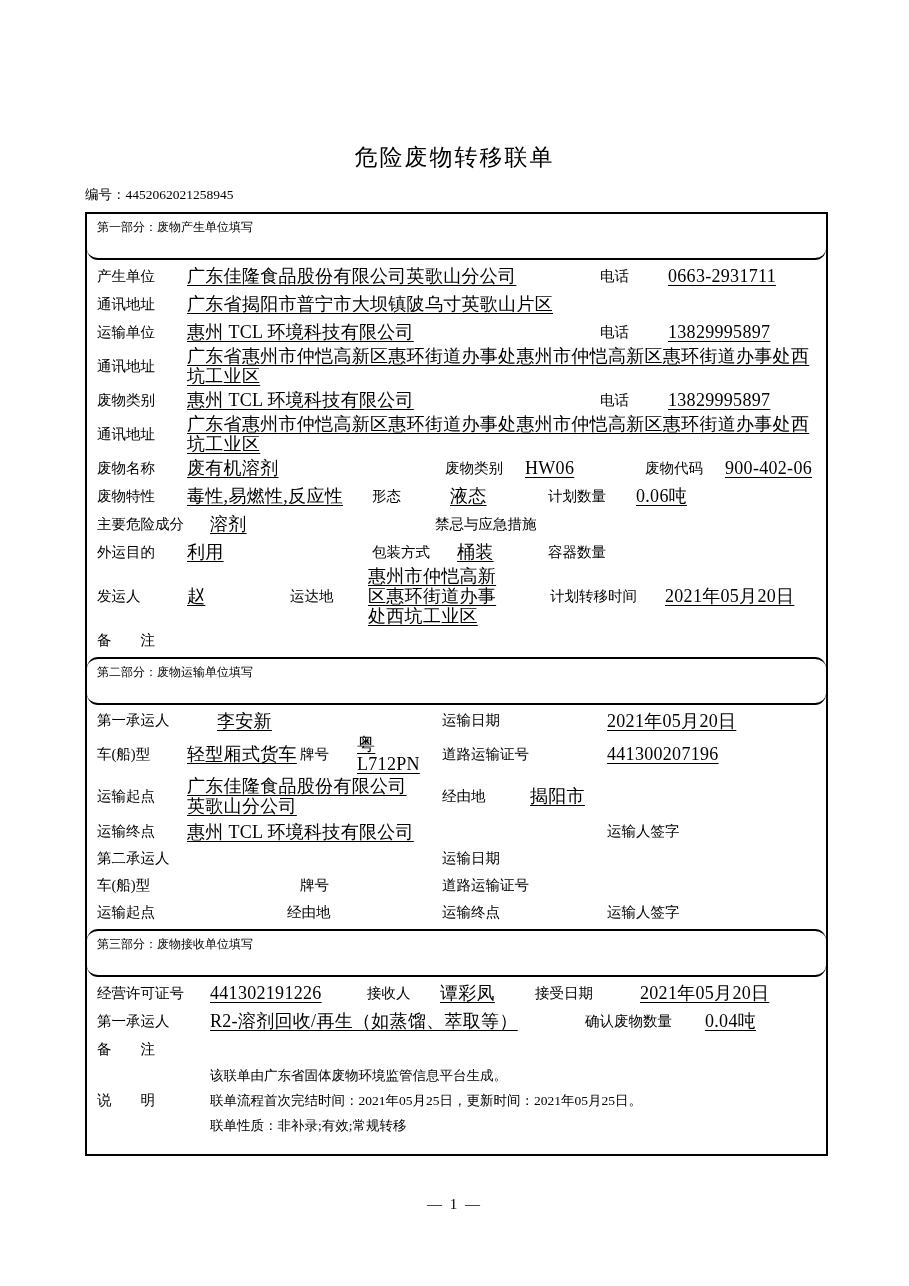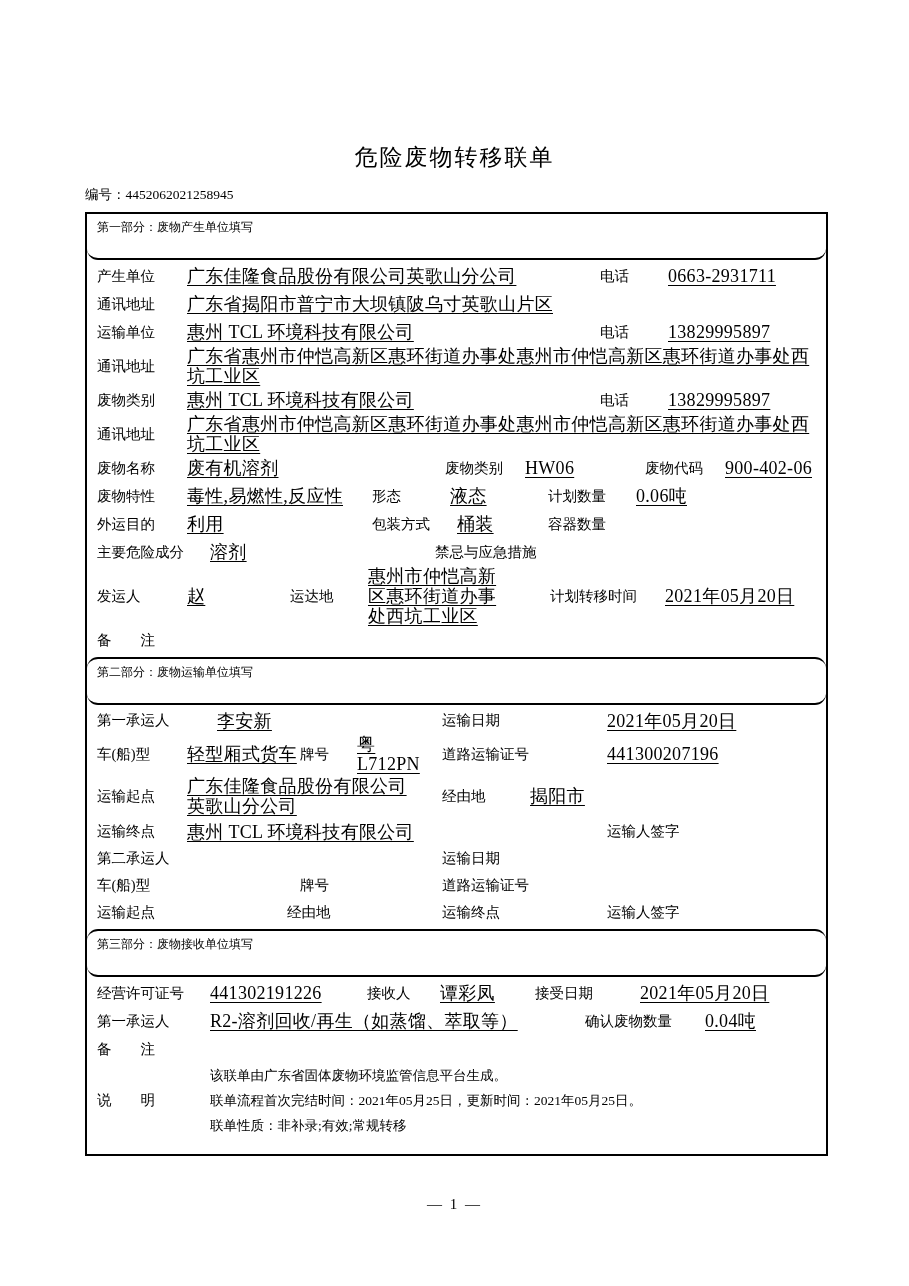--- a/index.html
+++ b/index.html
@@ -136,31 +136,31 @@
       <div class="row">
         <span class="lbl c" style="width:90px">废物特性</span>
         <span class="c" style="width:185px"><span class="u">毒性,易燃性,反应性</span></span>
         <span class="lbl c" style="width:78px">形态</span>
         <span class="c" style="width:98px"><span class="u">液态</span></span>
         <span class="lbl c" style="width:88px">计划数量</span>
         <span class="u">0.06吨</span>
       </div>
 
       <div class="row">
+        <span class="lbl c" style="width:113px">主要危险成分</span>
+        <span class="c" style="width:225px"><span class="u">溶剂</span></span>
+        <span class="lbl c">禁忌与应急措施</span>
+      </div>
+
+      <div class="row">
         <span class="lbl c" style="width:90px">外运目的</span>
         <span class="c" style="width:185px"><span class="u">利用</span></span>
         <span class="lbl c" style="width:85px">包装方式</span>
         <span class="c" style="width:91px"><span class="u">桶装</span></span>
         <span class="lbl c" style="width:88px">容器数量</span>
-      </div>
-
-      <div class="row">
-        <span class="lbl c" style="width:113px">主要危险成分</span>
-        <span class="c" style="width:225px"><span class="u">溶剂</span></span>
-        <span class="lbl c">禁忌与应急措施</span>
       </div>
 
       <div class="row tall">
         <span class="lbl c" style="width:90px">发运人</span>
         <span class="c" style="width:103px"><span class="u">赵</span></span>
         <span class="lbl c" style="width:78px">运达地</span>
         <span class="c" style="width:182px"><span class="u wrapval" style="width:130px">惠州市仲恺高新区惠环街道办事处西坑工业区</span></span>
         <span class="lbl c" style="width:115px">计划转移时间</span>
         <span class="u">2021年05月20日</span>
       </div>

